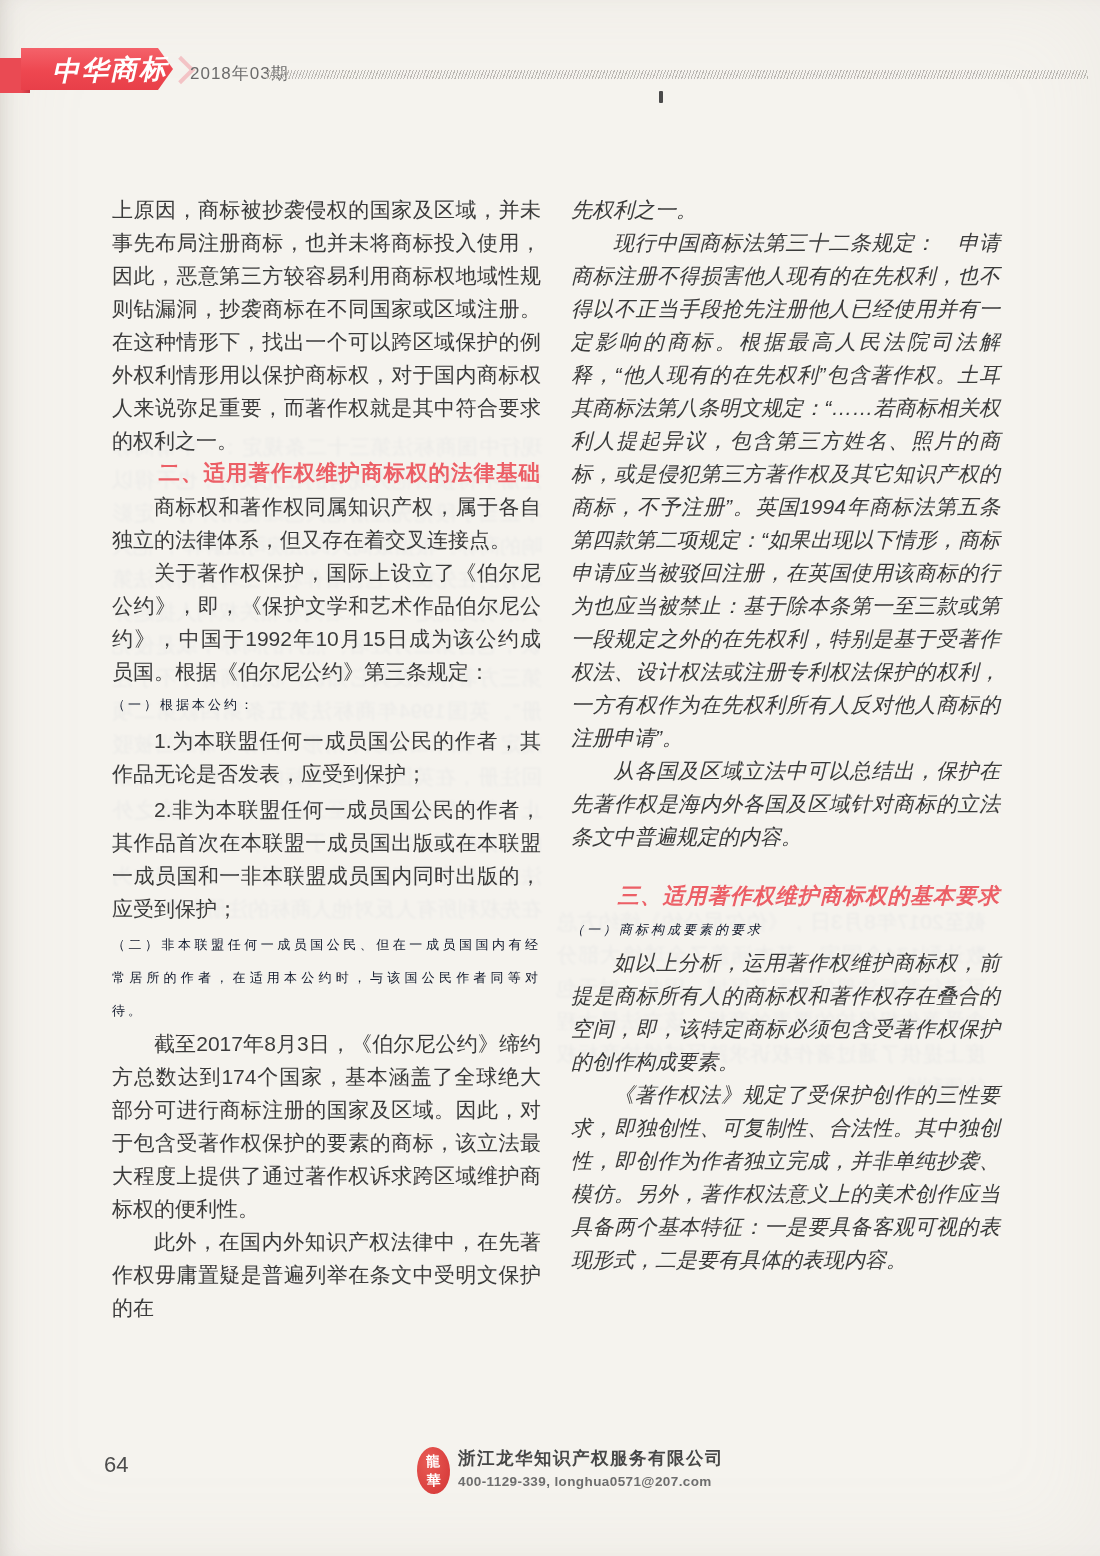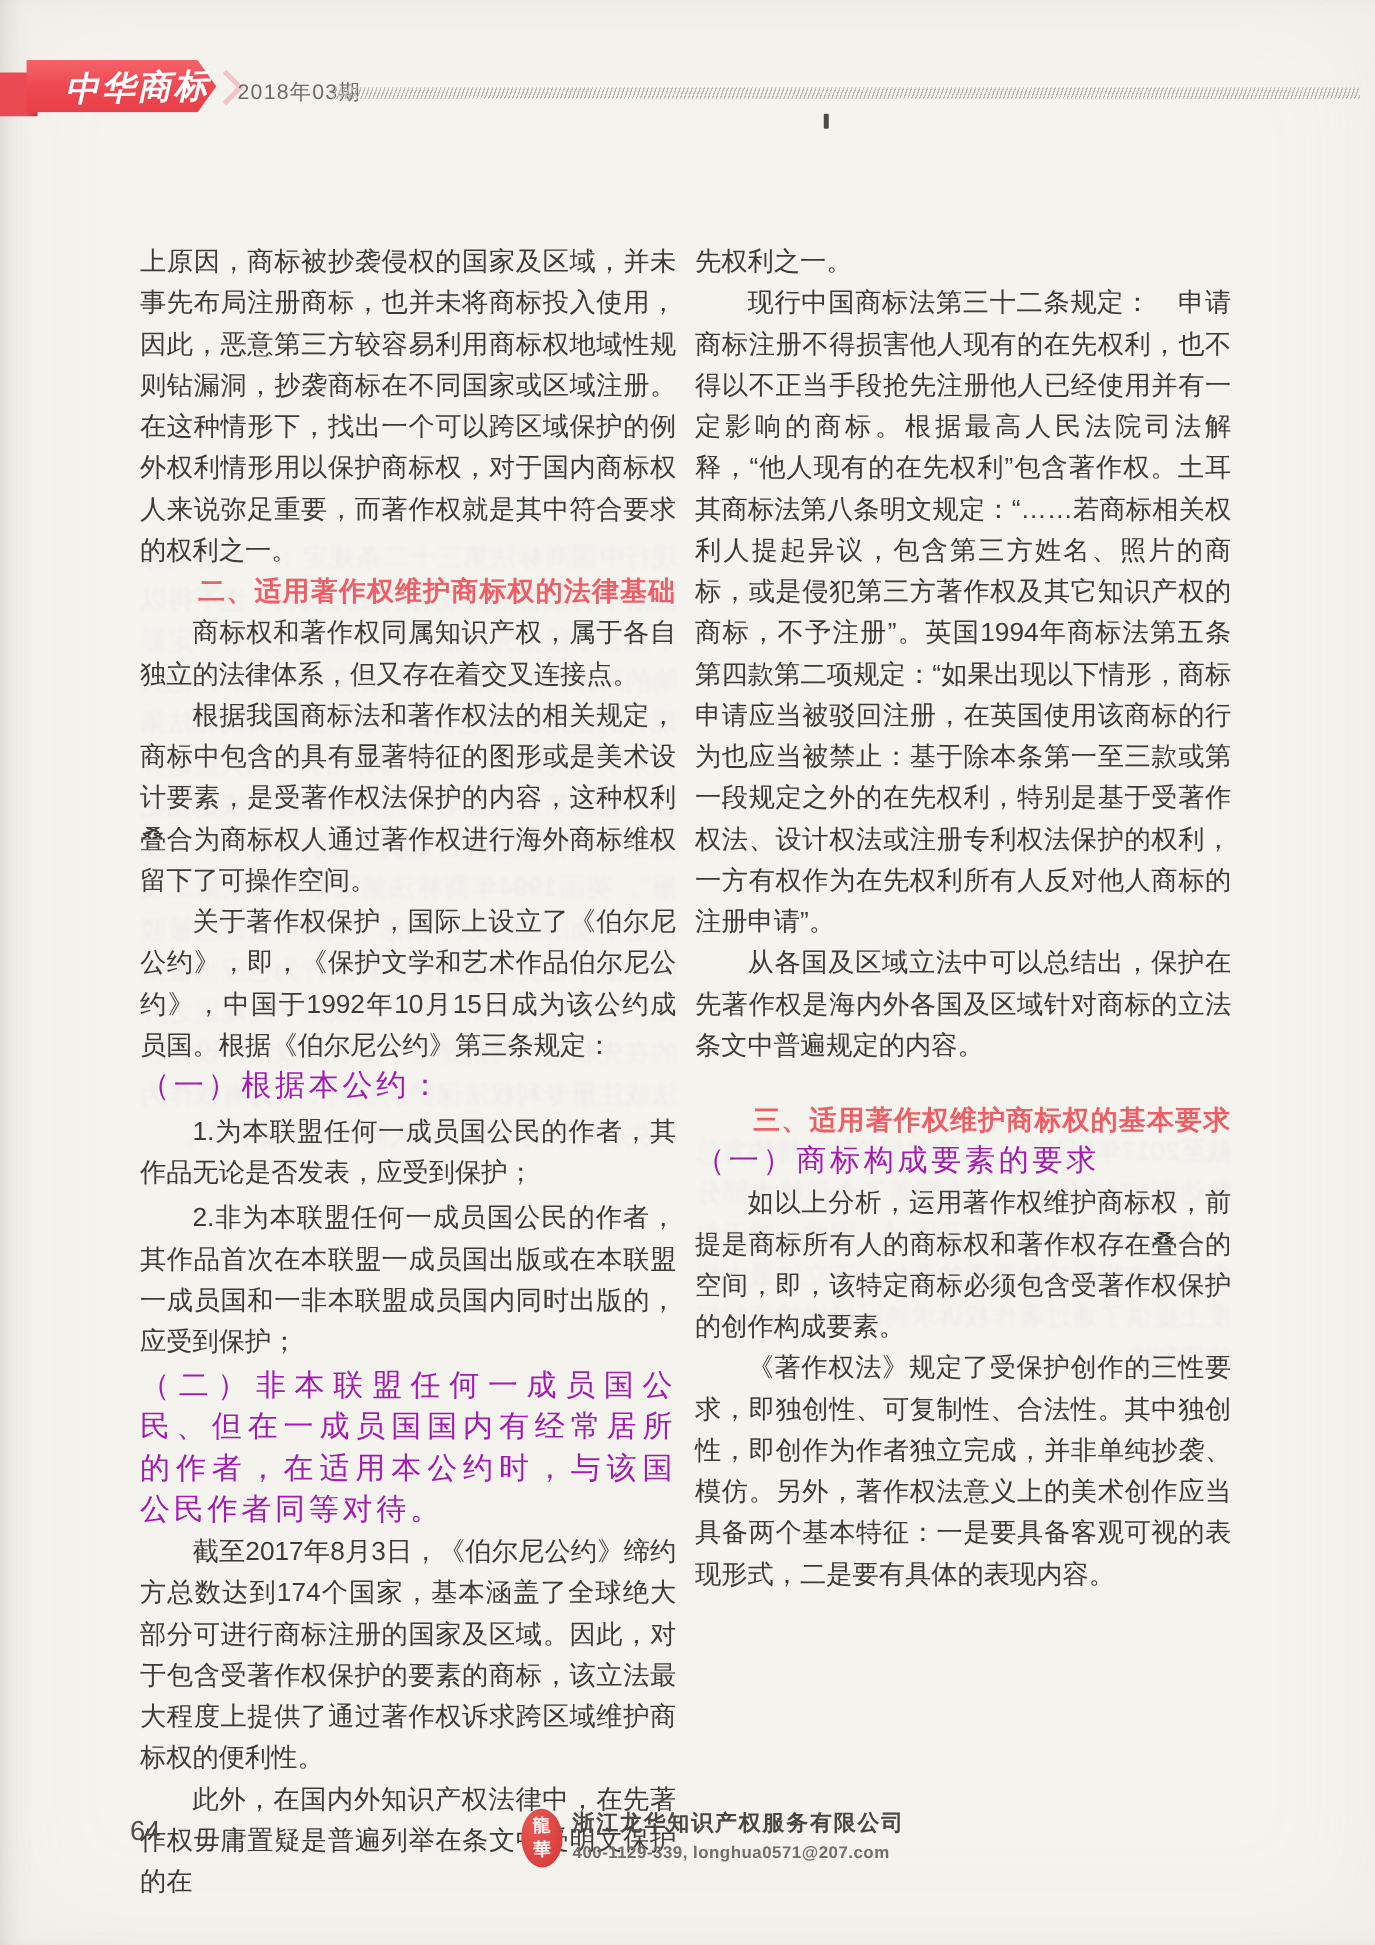--- a/index.html
+++ b/index.html
@@ -34,26 +34,26 @@
   .bleed{position:absolute;width:430px;overflow:hidden;pointer-events:none;
     color:#5f7294;opacity:.055;filter:blur(1.1px);transform:scaleX(-1);
     font-size:21px;line-height:33px;text-align:justify;}
   #bleed1{left:112px;top:430px;height:620px;}
   #bleed2{left:556px;top:905px;height:470px;}
 
   
   .col{position:absolute;top:193px;width:429px;color:#3b3b3b;
     font-size:21px;line-height:33px;text-align:justify;z-index:2;}
   .col-left{left:112px;}
-  .col-right{left:556px;}
+  .col-right{left:571px;font-style:italic;}
   .col p{margin:0;text-indent:2em;}
   .col p.cont{text-indent:0;}
   .col p.num{margin:3px 0;}
-  .kai{font-family:"Liberation Serif",serif;font-size:24px;letter-spacing:3px;
-    color:#a21caf;margin:5px 0;text-indent:0 !important;line-height:33px;}
+  .kai{font-family:"Liberation Serif",serif;font-size:13px;letter-spacing:3px;
+    color:#0f172a;margin:5px 0;text-indent:0 !important;line-height:33px;}
   .redhead{color:#ec5f66;font-weight:bold;font-size:21.5px;letter-spacing:1px;
     margin:12px 0 8px;text-indent:0 !important;text-align:right;}
   .redhead.gap-before{margin-top:27px;}
 
   
   .page-num{position:absolute;left:104px;top:1452px;font-size:22px;color:#4d4d4d;z-index:2;}
   .seal{position:absolute;left:417px;top:1447px;width:33px;height:47px;z-index:2;
     background:radial-gradient(ellipse at 35% 30%,#e85b55 0%,#da403e 70%,#cf3937 100%);
     border-radius:50%;transform:rotate(-2deg);
     display:flex;flex-direction:column;align-items:center;justify-content:center;
@@ -79,21 +79,20 @@
     <div class="stray-mark"></div>
   </div>
 
   <div class="bleed" id="bleed1" aria-hidden="true">现行中国商标法第三十二条规定：　申请商标注册不得损害他人现有的在先权利，也不得以不正当手段抢先注册他人已经使用并有一定影响的商标。根据最高人民法院司法解释，“他人现有的在先权利”包含著作权。土耳其商标法第八条明文规定：“……若商标相关权利人提起异议，包含第三方姓名、照片的商标，或是侵犯第三方著作权及其它知识产权的商标，不予注册”。英国1994年商标法第五条第四款第二项规定：“如果出现以下情形，商标申请应当被驳回注册，在英国使用该商标的行为也应当被禁止：基于除本条第一至三款或第一段规定之外的在先权利，特别是基于受著作权法、设计权法或注册专利权法保护的权利，一方有权作为在先权利所有人反对他人商标的注册申请”。</div>
   <div class="bleed" id="bleed2" aria-hidden="true">截至2017年8月3日，《伯尔尼公约》缔约方总数达到174个国家，基本涵盖了全球绝大部分可进行商标注册的国家及区域。因此，对于包含受著作权保护的要素的商标，该立法最大程度上提供了通过著作权诉求跨区域维护商标权的便利性。</div>
 
   <div class="col col-left">
     <p class="cont">上原因，商标被抄袭侵权的国家及区域，并未事先布局注册商标，也并未将商标投入使用，因此，恶意第三方较容易利用商标权地域性规则钻漏洞，抄袭商标在不同国家或区域注册。在这种情形下，找出一个可以跨区域保护的例外权利情形用以保护商标权，对于国内商标权人来说弥足重要，而著作权就是其中符合要求的权利之一。</p>
     <p class="redhead">二、适用著作权维护商标权的法律基础</p>
     <p>商标权和著作权同属知识产权，属于各自独立的法律体系，但又存在着交叉连接点。</p>
-    <p>根据我国商标法和著作权法的相关规定，商标中包含的具有显著特征的图形或是美术设计要素，是受著作权法保护的内容，这种权利叠合为商标权人通过著作权进行海外商标维权留下了可操作空间。</p>
     <p>关于著作权保护，国际上设立了《伯尔尼公约》，即，《保护文学和艺术作品伯尔尼公约》，中国于1992年10月15日成为该公约成员国。根据《伯尔尼公约》第三条规定：</p>
     <p class="kai">（一）根据本公约：</p>
     <p class="num">1.为本联盟任何一成员国公民的作者，其作品无论是否发表，应受到保护；</p>
     <p class="num">2.非为本联盟任何一成员国公民的作者，其作品首次在本联盟一成员国出版或在本联盟一成员国和一非本联盟成员国内同时出版的，应受到保护；</p>
     <p class="kai">（二）非本联盟任何一成员国公民、但在一成员国国内有经常居所的作者，在适用本公约时，与该国公民作者同等对待。</p>
     <p>截至2017年8月3日，《伯尔尼公约》缔约方总数达到174个国家，基本涵盖了全球绝大部分可进行商标注册的国家及区域。因此，对于包含受著作权保护的要素的商标，该立法最大程度上提供了通过著作权诉求跨区域维护商标权的便利性。</p>
     <p>此外，在国内外知识产权法律中，在先著作权毋庸置疑是普遍列举在条文中受明文保护的在</p>
   </div>
 
   <div class="col col-right">

